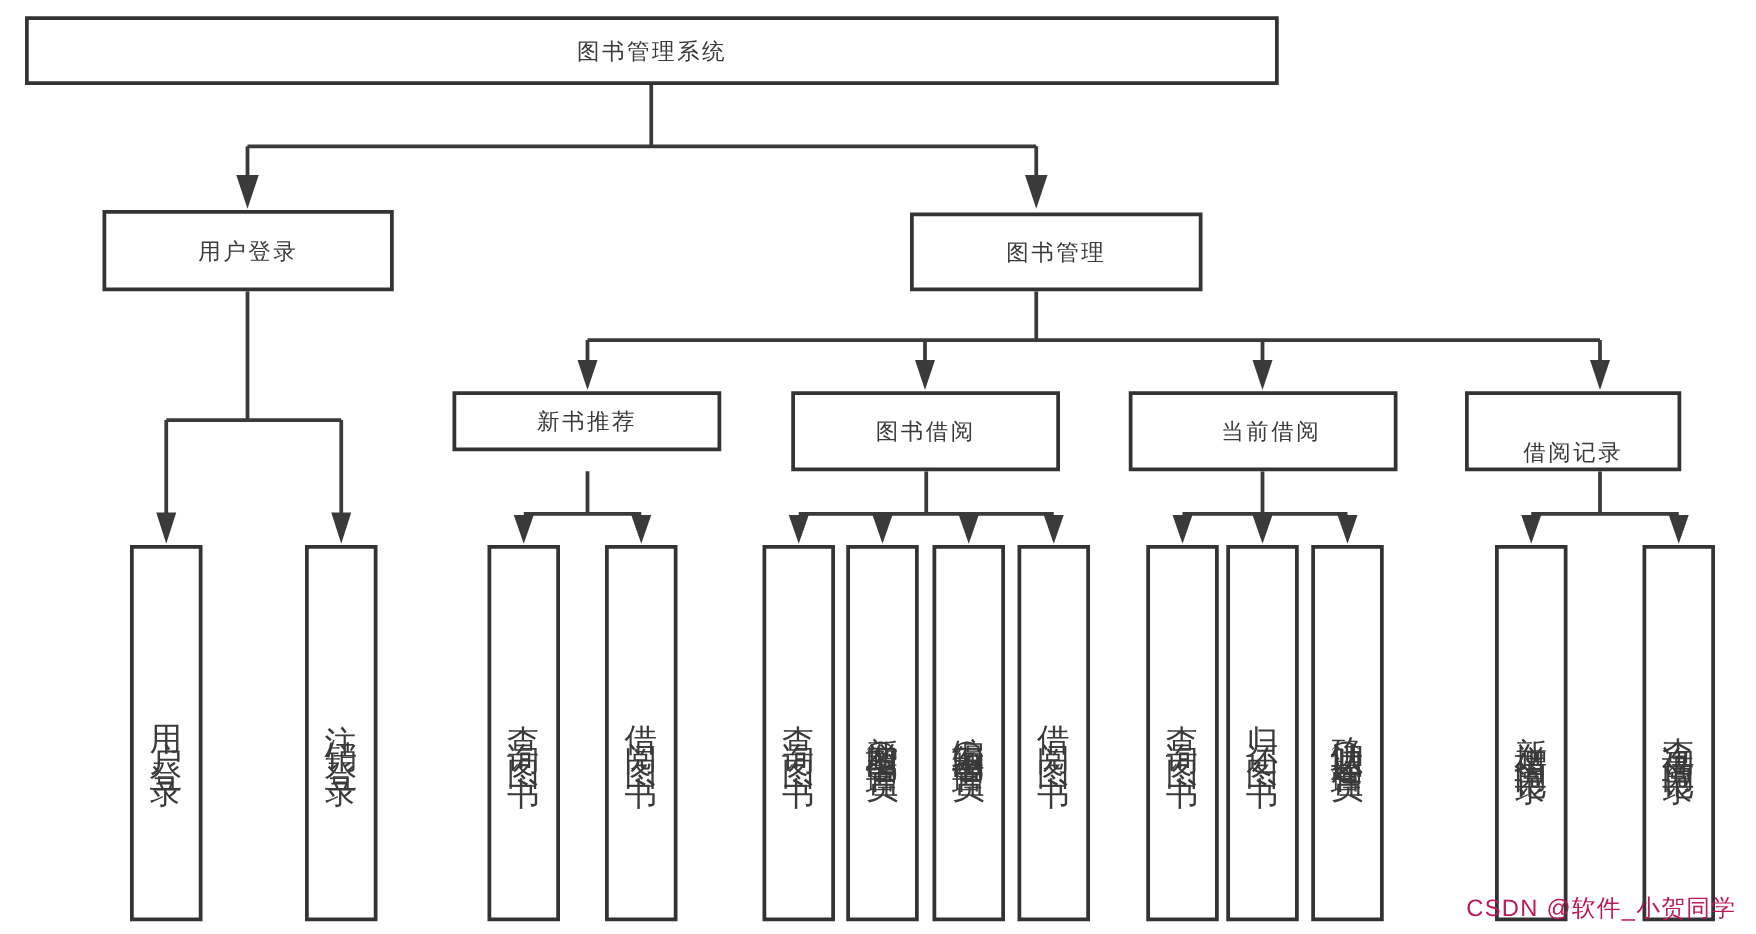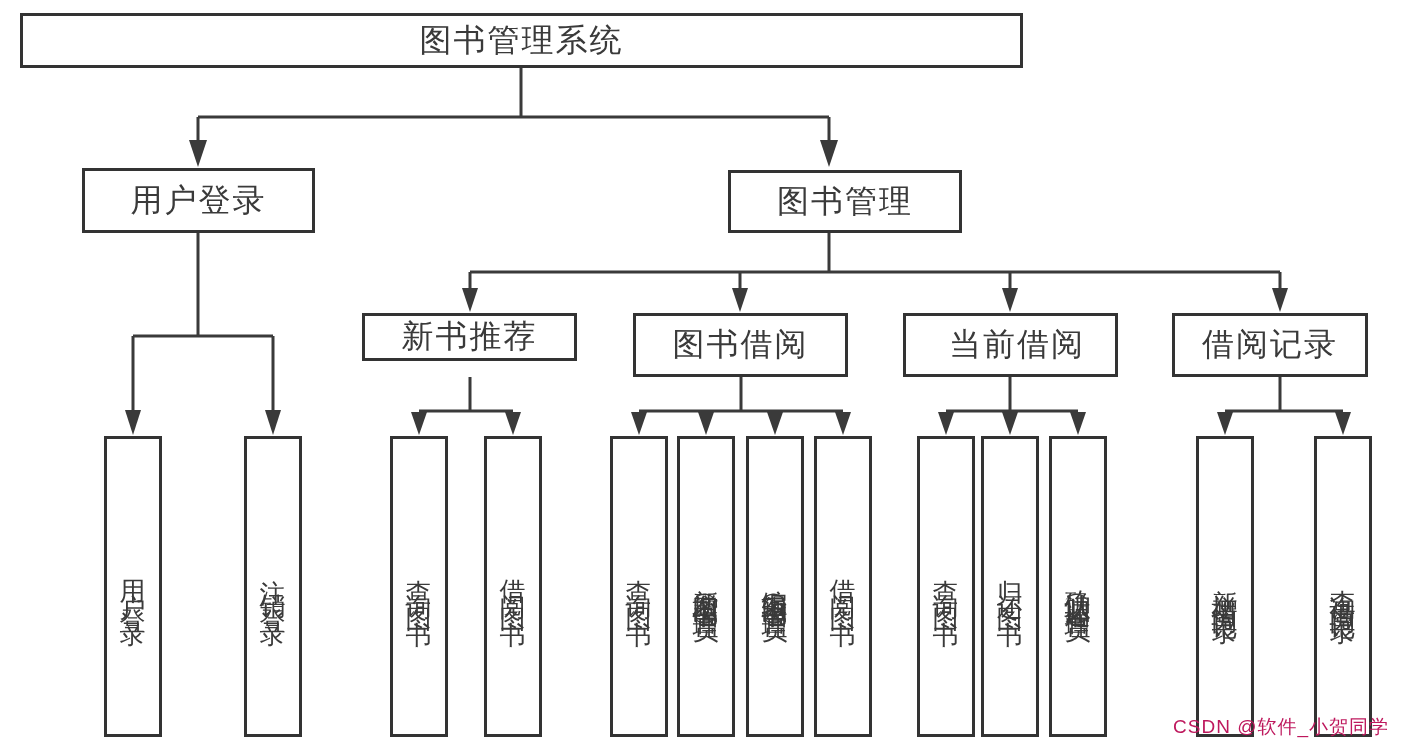--- a/index.html
+++ b/index.html
@@ -16,21 +16,21 @@
     position: absolute;
     box-sizing: border-box;
     background: #ffffff;
     border: 3px solid #333333;
     display: flex;
     align-items: center;
     justify-content: center;
     color: #3a3a3a;
   }
   .hlabel {
-    font-size: 32px;
+    font-size: 18px;
     letter-spacing: 2px;
     white-space: nowrap;
   }
   .vlabel {
     writing-mode: vertical-rl;
     text-orientation: mixed;
     font-size: 26px;
     letter-spacing: 4px;
     line-height: 1;
   }
@@ -115,21 +115,21 @@
 
   <div class="node" style="left:362px; top:313px; width:215px; height:48px;">
     <span class="hlabel">新书推荐</span>
   </div>
   <div class="node" style="left:633px; top:313px; width:215px; height:64px;">
     <span class="hlabel">图书借阅</span>
   </div>
   <div class="node" style="left:903px; top:313px; width:215px; height:64px;padding-left:13px;">
     <span class="hlabel">当前借阅</span>
   </div>
-  <div class="node" style="left:1172px; top:313px; width:196px; height:64px;">
+  <div class="node" style="left:1172px; top:313px; width:173px; height:64px;align-items:flex-end;">
     <span class="hlabel">借阅记录</span>
   </div>
 
   <div class="node" style="left:104px; top:436px; width:58px; height:301px;">
     <span class="vlabel ls-wide">用户登录</span>
   </div>
   <div class="node" style="left:244px; top:436px; width:58px; height:301px;">
     <span class="vlabel ls-wide">注销登录</span>
   </div>
 

